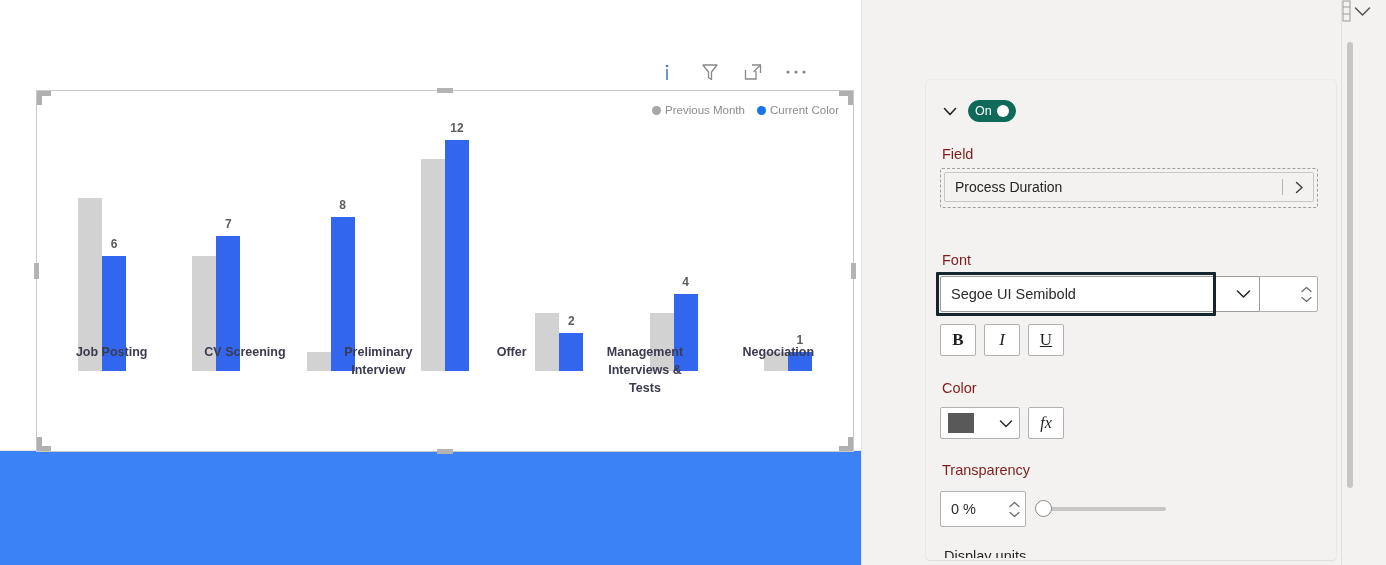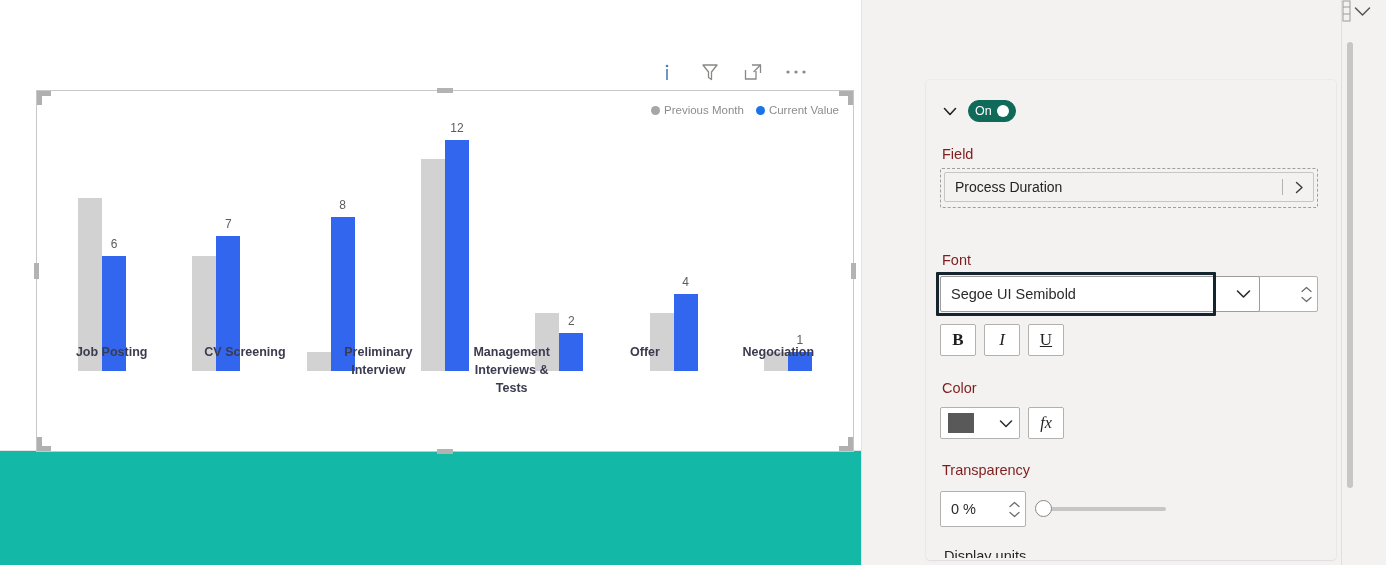--- a/index.html
+++ b/index.html
@@ -8,21 +8,21 @@
     overflow: hidden;
     background: #ffffff;
     font-family: "Liberation Sans", sans-serif;
   }
   #root { position: relative; width: 1386px; height: 565px; }
 
   
   .canvas-area {
     position: absolute; left: 0; top: 0;
     width: 862px; height: 565px;
-    background: #14b8a6;
+    background: #3b82f6;
     border-right: 1px solid #e3e3e3;
   }
   .canvas-page {
     position: absolute; left: 0; top: 0;
     width: 861px; height: 451px;
     background: #ffffff;
     border-bottom: 1px solid #e6e6e6;
   }
 
   
@@ -87,21 +87,21 @@
     flex: 1 1 0;
   }
   .bar-pair { display: flex; align-items: flex-end; gap: 0px; }
   .bar { width: 24px; }
   .bar-prev { background: #d2d2d2; }
   .bar-curr { background: #3366ef; }
   .data-label {
     position: absolute;
     font-size: 12px;
     color: #5c5c5c;
-    font-weight: 400;
+    font-weight: 700;
     white-space: nowrap;
   }
   .axis-labels {
     position: absolute; left: 0; right: 0; bottom: 44px; height: 56px;
     display: flex; justify-content: flex-start;
   }
   .axis-label {
     flex: 1 1 0;
     text-align: center;
     font-size: 12.5px;
@@ -350,21 +350,21 @@
         <div class="handle h-mid-left"></div>
         <div class="handle h-mid-right"></div>
 
         <div class="legend">
           <div class="legend-item">
             <span class="legend-dot" style="background:#a6a6a6"></span>
             <span>Previous Month</span>
           </div>
           <div class="legend-item">
             <span class="legend-dot" style="background:#1a73e8"></span>
-            <span>Current Value</span>
+            <span>Current Color</span>
           </div>
         </div>
 
         <div class="plot">
           <div class="bars-row" id="bars-row">
               <div class="cat-group">
                 <div class="bar-pair">
                   <div class="bar bar-prev" style="height: 173.077px; background: rgb(210, 210, 210);"></div>
                   <div class="bar bar-curr" style="height: 115.385px; background: rgb(51, 102, 239);"></div>
                 </div>
@@ -418,26 +418,26 @@
                 <div>Job Posting</div>
               </div>
               <div class="axis-label">
                 <div>CV Screening</div>
               </div>
               <div class="axis-label">
                 <div>Preliminary</div>
                 <div>Interview</div>
               </div>
               <div class="axis-label">
+                <div>Offer</div>
+              </div>
+              <div class="axis-label">
                 <div>Management</div>
                 <div>Interviews &amp;</div>
                 <div>Tests</div>
-              </div>
-              <div class="axis-label">
-                <div>Offer</div>
               </div>
               <div class="axis-label">
                 <div>Negociation</div>
               </div>
             </div>
         </div>
 
       </div>
     </div>
   </div>

